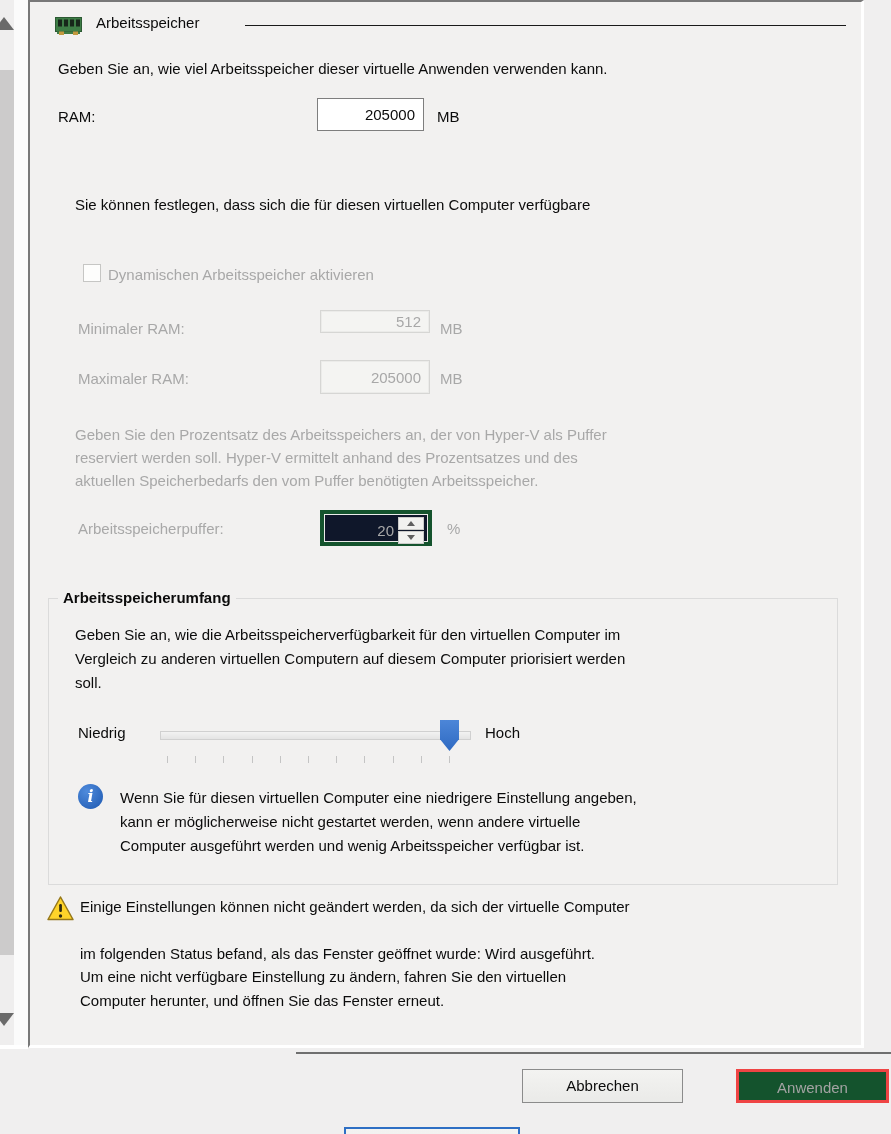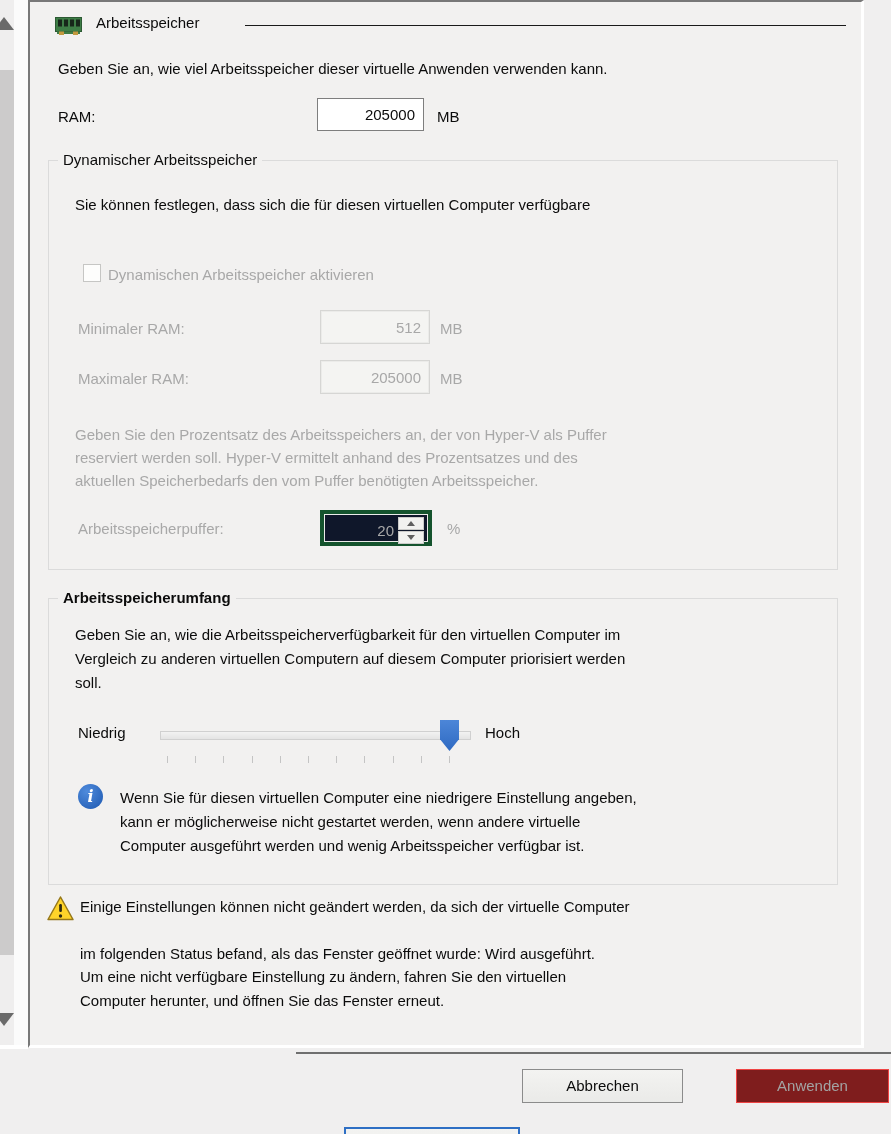--- a/index.html
+++ b/index.html
@@ -65,21 +65,21 @@
   .info-icon{position:absolute;width:25px;height:25px;border-radius:50%;
     background:radial-gradient(circle at 35% 30%, #4f8bdc, #1d58b0);
     color:#ffffff;text-align:center;line-height:25px;
     font-family:"DejaVu Serif",serif;font-style:italic;font-weight:bold;font-size:16px;}
 
   
   .btn{position:absolute;box-sizing:border-box;text-align:center;font-size:15px;color:#0b0b0b;
     background:linear-gradient(#f3f3f1,#eaeae8);}
   .btn-ok{border:2px solid #2e6fc4;line-height:32px;}
   .btn-normal{border:1px solid #8b8b8b;line-height:31px;}
-  .btn-disabled{border:1px solid #ef4444;color:#a3a3a3;background:#7f1d1d;line-height:31px;}
+  .btn-disabled{border:3px solid #ef4444;color:#a3a3a3;background:#14532d;line-height:31px;}
   .sep-line{position:absolute;background:#6f6f6f;}
 </style>
 </head>
 <body>
 
 <div class="abs nav-scroll">
   <div class="arrow-up"></div>
   <div class="thumb"></div>
   <div class="arrow-down"></div>
 </div>
@@ -100,31 +100,28 @@
   </svg>
   <div class="txt" style="left:66px;top:12px;">Arbeitsspeicher</div>
   <div class="header-rule" style="left:215px;top:23px;width:601px;"></div>
 
   <div class="txt" style="left:28px;top:58px;">Geben Sie an, wie viel Arbeitsspeicher dieser virtuelle Anwenden verwenden kann.</div>
 
   <div class="txt" style="left:28px;top:106px;">RAM:</div>
   <input class="field" style="left: 287px; top: 96px; width: 107px; height: 33px;" value="205000">
   <div class="txt" style="left:407px;top:106px;">MB</div>
 
-  <div class="groupbox" style="left:18px;top:158px;width:790px;height:410px;">
-    <div class="legend">Dynamischer Arbeitsspeicher</div>
-  </div>
   <div class="txt lines" style="left:45px;top:191px;">
     <span>Sie können festlegen, dass sich die für diesen virtuellen Computer verfügbare</span>
   </div>
   <div class="checkbox" style="left:53px;top:262px;"></div>
   <div class="txt gray" style="left:78px;top:264px;text-align:center;">Dynamischen Arbeitsspeicher aktivieren</div>
 
   <div class="txt gray" style="left:48px;top:318px;">Minimaler RAM:</div>
-  <input class="field off" style="left: 290px; top: 308px; width: 110px; height: 34px;" readonly="" value="512">
+  <input class="field off" style="left: 290px; top: 308px; width: 110px; height: 23px;" readonly="" value="512">
   <div class="txt gray" style="left:410px;top:318px;">MB</div>
 
   <div class="txt gray" style="left:48px;top:368px;">Maximaler RAM:</div>
   <input class="field off" style="left: 290px; top: 358px; width: 110px; height: 34px;" readonly="" value="205000">
   <div class="txt gray" style="left:410px;top:368px;">MB</div>
 
   <div class="txt lines gray" style="left:45px;top:421px;">
     <span>Geben Sie den Prozentsatz des Arbeitsspeichers an, der von Hyper-V als Puffer</span>
     <span>reserviert werden soll. Hyper-V ermittelt anhand des Prozentsatzes und des</span>
     <span>aktuellen Speicherbedarfs den vom Puffer benötigten Arbeitsspeicher.</span>

